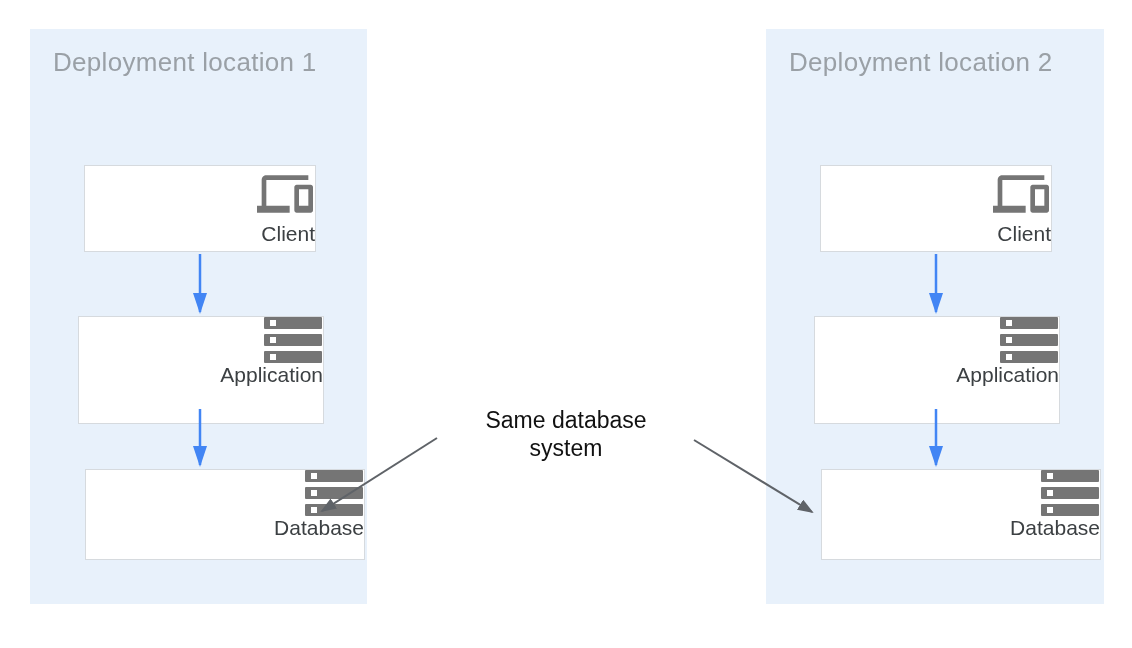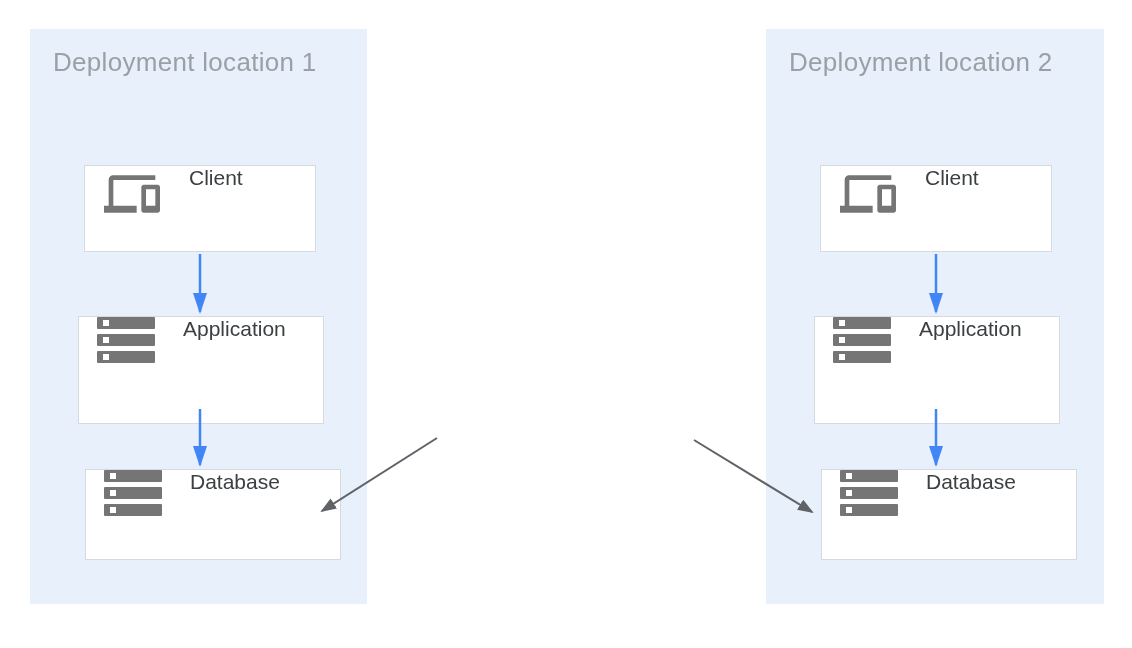--- a/index.html
+++ b/index.html
@@ -32,26 +32,27 @@
     letter-spacing: 0.3px;
     color: #9AA0A6;
     white-space: nowrap;
   }
 
   .node {
     position: absolute;
     background: #ffffff;
     border: 1px solid #D6DADE;
     display: flex;
-    align-items: flex-start;
+    align-items: flex-end;
     padding-left: 17px;
+    flex-direction: column;
   }
   .node-client      { left: 54px; top: 136px; width: 232px; height: 87px; }
   .node-application { left: 48px; top: 287px; width: 246px; height: 108px; }
-  .node-database    { left: 55px; top: 440px; width: 256px; height: 91px; }
+  .node-database    { left: 55px; top: 440px; width: 280px; height: 91px; }
 
   .node .icon {
     width: 60px;
     display: flex;
     align-items: center;
     justify-content: center;
     flex: none;
   }
   .node .label {
     margin-left: 27px;
@@ -195,14 +196,18 @@
     <line x1="200" y1="254" x2="200" y2="312" stroke-width="2.5" marker-end="url(#blueHead)" stroke="#4285F4"></line>
     <line x1="200" y1="409" x2="200" y2="465" stroke-width="2.5" marker-end="url(#blueHead)" stroke="#4285F4"></line>
 
     <line x1="936" y1="254" x2="936" y2="312" stroke-width="2.5" marker-end="url(#blueHead)" stroke="#4285F4"></line>
     <line x1="936" y1="409" x2="936" y2="465" stroke-width="2.5" marker-end="url(#blueHead)" stroke="#4285F4"></line>
 
     <line x1="437" y1="438" x2="322" y2="511" stroke-width="2" marker-end="url(#grayHead)" stroke="#5F6368"></line>
     <line x1="694" y1="440" x2="812" y2="512" stroke-width="2" marker-end="url(#grayHead)" stroke="#5F6368"></line>
   </svg>
 
+  <div class="annotation">
+    <div>Same database</div>
+    <div>system</div>
+  </div>
 
 </div>
 
 </body></html>

